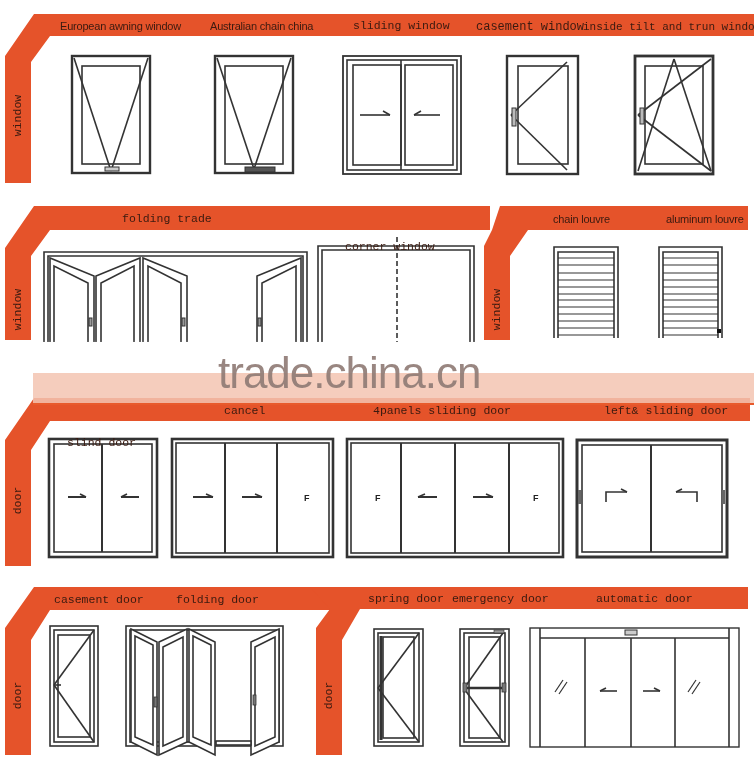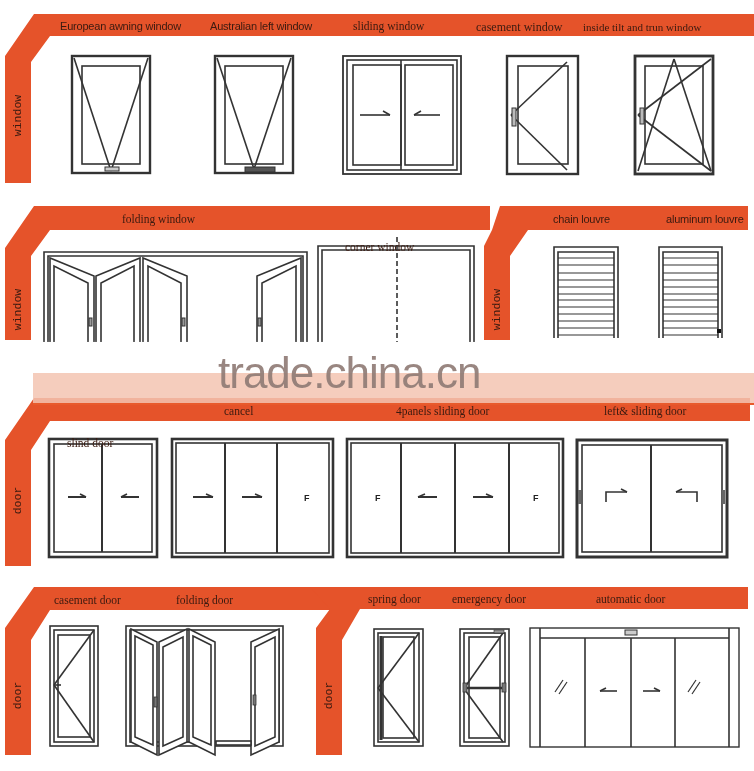--- a/index.html
+++ b/index.html
@@ -1,19 +1,19 @@
 <!DOCTYPE html>
 <html><head>
 <meta charset="utf-8">
 <style>
   html, body { margin: 0; padding: 0; background: #ffffff; }
   body { width: 754px; height: 771px; position: relative; overflow: hidden; font-family: "Liberation Sans", sans-serif; }
   .layer { position: absolute; left: 0; top: 0; width: 754px; height: 771px; }
   .label { position: absolute; white-space: nowrap; color: #3a1a10; font-size: 11px; line-height: 14px; }
-  .mono { font-family: Liberation Serif, serif; font-size: 11.5px; }
+  .mono { font-family: Liberation Mono, monospace; font-size: 11.5px; }
   .sans { font-family: "Liberation Sans", sans-serif; font-size: 11px; letter-spacing: -0.2px; }
   .vlabel { position: absolute; color: #3a1a10; font-family: "Liberation Mono", monospace; font-size: 11.5px; transform: rotate(-90deg); transform-origin: center center; white-space: nowrap; }
   .watermark { position: absolute; left: 0; top: 340px; width: 742px; height: 60px; }
   .wm-band { position: absolute; left: 33px; top: 33px; width: 721px; height: 30px; background: #f3c4b2; opacity: 0.85; }
   .wm-fade { position: absolute; left: 0; top: 0; width: 754px; height: 32px; background: linear-gradient(to bottom, rgba(255,255,255,0) 0%, rgba(255,255,255,0.95) 60%); }
   .wm-text { position: absolute; left: 218px; top: 8px; font-family: "Liberation Sans", sans-serif; font-size: 44px; letter-spacing: -1px; color: #8e7a74; opacity: 0.9; }
   .wm-line { position: absolute; left: 33px; top: 63px; width: 721px; height: 2px; background: #e85a2c; }
 </style>
 </head>
 <body>
@@ -266,40 +266,40 @@
 
   <g fill="#222" font-family="Liberation Sans, sans-serif" font-size="9" font-weight="bold">
     <text x="304" y="501">F</text>
     <text x="375" y="501">F</text>
     <text x="533" y="501">F</text>
   </g>
 </svg>
 
 <div>
   <span class="label sans" style="left:44px; top:19px;padding-left:16px;">European  awning window</span>
-  <span class="label sans" style="left:210px; top:19px;">Australian left window</span>
+  <span class="label sans" style="left:210px; top:19px;">Australian chain china</span>
   <span class="label mono" style="left:353px; top:19px;">sliding window</span>
   <span class="label mono" style="left:476px; top:20px; font-size:12px;">casement window</span>
   <span class="label mono" style="left:583px; top:20px; font-size:11px;">inside tilt and trun window</span>
   <span class="vlabel" style="left:-3px; top:109px;">window</span>
 </div>
 
 <div>
-  <span class="label mono" style="left:122px; top:212px;">folding window</span>
+  <span class="label mono" style="left:122px; top:212px;">folding trade</span>
   <span class="label mono" style="left:345px; top:212px;margin-top:28px;">corner window</span>
   <span class="vlabel" style="left:-3px; top:303px;">window</span>
   <span class="label sans" style="left:553px; top:212px;">chain louvre</span>
   <span class="label sans" style="left:666px; top:212px;">aluminum louvre</span>
   <span class="vlabel" style="left:476px; top:303px;">window</span>
 </div>
 
 <div>
   <span class="label mono" style="left:67px; top:404px;margin-top:32px;">slind door</span>
   <span class="label mono" style="left:224px; top:404px;">cancel</span>
-  <span class="label mono" style="left:396px; top:404px;">4panels sliding door</span>
+  <span class="label mono" style="left:373px; top:404px;">4panels sliding door</span>
   <span class="label mono" style="left:596px; top:404px;margin-left:8px;">left&amp; sliding door</span>
   <span class="vlabel" style="left:4px; top:494px;">door</span>
 </div>
 
 <div>
   <span class="label mono" style="left:54px; top:593px;">casement door</span>
   <span class="label mono" style="left:176px; top:593px;">folding door</span>
   <span class="vlabel" style="left:4px; top:689px;">door</span>
   <span class="label mono" style="left:368px; top:592px;">spring door</span>
   <span class="label mono" style="left:452px; top:592px;">emergency door</span>

